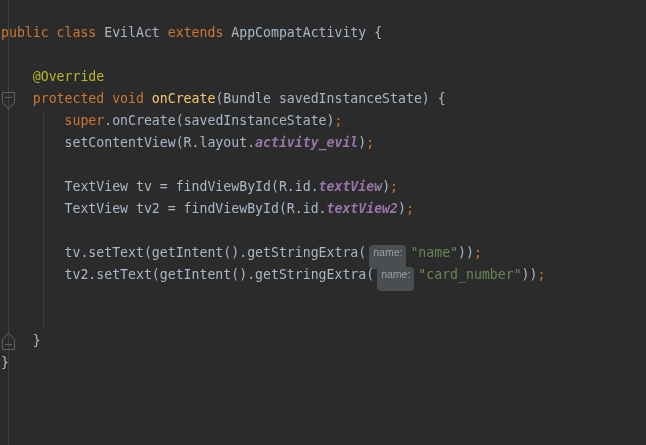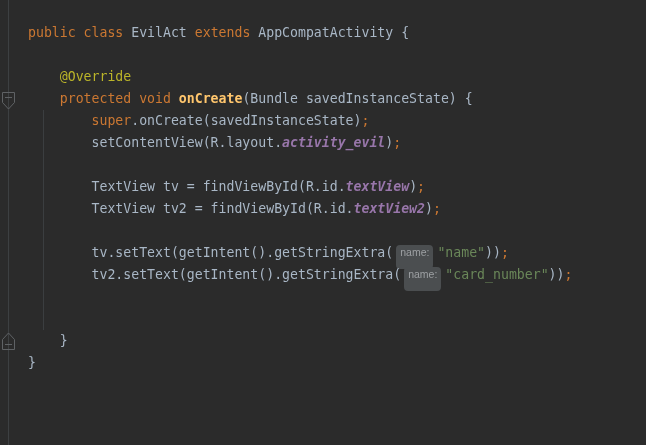--- a/index.html
+++ b/index.html
@@ -33,30 +33,30 @@
   .fold-icon {
     position: absolute;
     left: 2px;
     width: 13px;
     height: 18px;
   }
   .fold-top { top: 92px; }
   .fold-bottom { top: 332px; }
   .code {
     position: absolute;
-    left: 28px;
+    left: 1px;
     top: 22px;
     margin: 0;
     white-space: pre;
   }
   .code-line {
     height: 22px;
     line-height: 22px;
   }
-  .tok-method_decl { font-weight: bold; margin-top: 24px; }
+  .tok-method_decl { font-weight: normal; margin-top: 24px; }
   .tok-static_field { font-style: italic; font-weight: bold; }
   .tok-hint {
     display: inline-block;
     font-family: "Liberation Sans", sans-serif;
     font-size: 10.5px;
     line-height: 14px;
     height: 24px;
     padding: 0 4px;
     border-radius: 4px;
     margin: 0 4px 0 3px;

